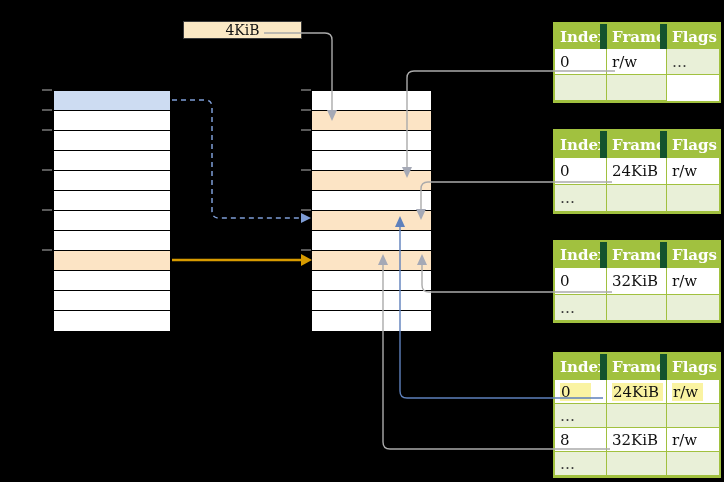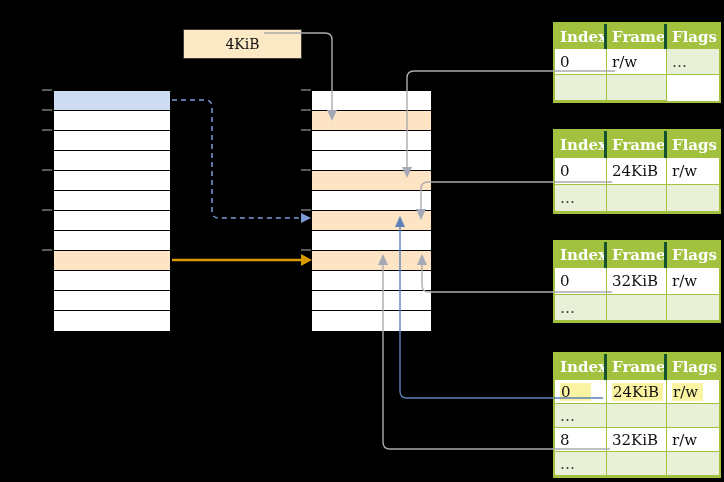--- a/index.html
+++ b/index.html
@@ -7,38 +7,38 @@
          font-family:"DejaVu Serif","Liberation Serif",serif;overflow:hidden;}
 
   
   .memcol{position:absolute;top:90px;border:1px solid var(--border_black);box-sizing:border-box;}
   #left-col{left:53px;width:118px;height:241px;}
   #mid-col{left:311px;width:121px;height:241px;}
   .mem-cell{height:20px;box-sizing:border-box;border-bottom:1px solid var(--border_black);}
   .mem-cell:last-child{border-bottom:none;}
 
   
-  #size-label{position:absolute;left:183px;top:21px;width:119px;height:30px;
+  #size-label{position:absolute;left:183px;top:21px;width:119px;height:18px;
     background:var(--label_box_fill);border:1px solid var(--label_box_border);box-sizing:border-box;
-    display:flex;align-items:center;justify-content:center;font-size:14px;color:#111;margin-top:8px;}
+    display:flex;align-items:center;justify-content:center;font-size:14px;color:#111;}
 
   
   .ptable{position:absolute;left:553px;width:168px;box-sizing:border-box;
     border:2px solid var(--table_green);background:#fff;display:grid;
     grid-template-columns:52px 60px 52px;}
   .t1{top:22px;grid-template-rows:25px 26px 26px;}
   .t2{top:129px;grid-template-rows:27px 27px 27px;}
   .t3{top:240px;grid-template-rows:26px 27px 26px;}
   .t4{top:352px;grid-template-rows:26px 24px 24px 24px 24px;}
   .pt-cell{box-sizing:border-box;display:flex;align-items:center;padding-left:5px;
     font-size:15px;color:#101010;border-right:1px solid var(--table_green);
     border-bottom:1px solid var(--table_green);overflow:hidden;}
   .pt-cell:nth-child(3n){border-right:none;}
   .pt-head{background:var(--table_green);color:var(--header_text);font-weight:bold;
-    border-right:3px solid #14532d;border-bottom:none;}
+    border-right:7px solid #14532d;border-bottom:none;}
   .pt-head:nth-child(3n){border-right:none;}
   .pt-dots{background:var(--table_row_green);color:#3c3c3c;}
   .pt-data{background:#fff;}
   .hl{background:var(--highlight_yellow);padding:0 4px 0 1px;min-width:26px;}
 
   
   #overlay{position:absolute;left:0;top:0;z-index:5;pointer-events:none;}
 </style>
 </head>
 <body>

